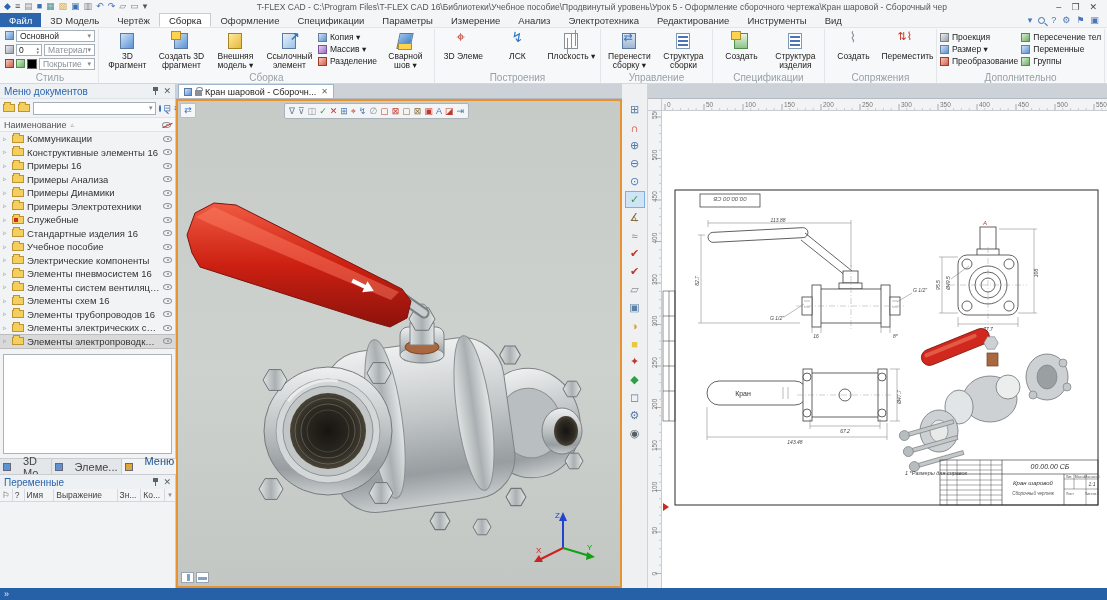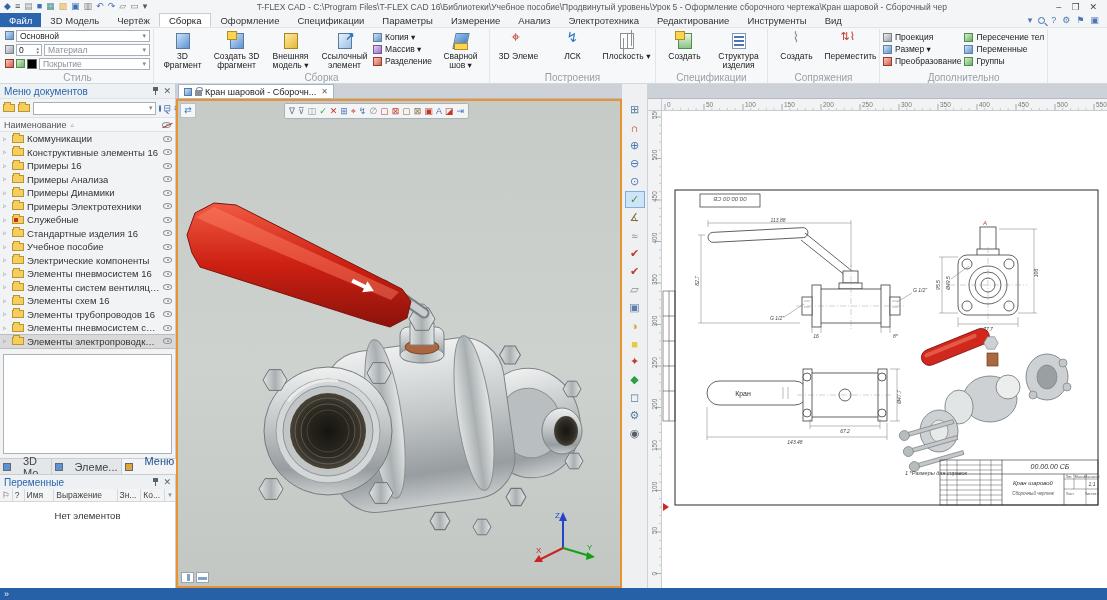--- a/index.html
+++ b/index.html
@@ -289,20 +289,33 @@
             <div class="bigbtn">
               <div class="bicon ic-plane"></div>
               <div class="blabel">Плоскость ▾</div>
             </div>
           </div>
           <div class="rtitle">Построения</div>
         </div>
         <div class="rgroup">
           <div class="rbody">
             <div class="bigbtn">
+              <div class="bicon ic-transfer"></div>
+              <div class="blabel">Перенести сборку ▾</div>
+            </div>
+            <div class="bigbtn">
+              <div class="bicon ic-structure"></div>
+              <div class="blabel">Структура сборки</div>
+            </div>
+          </div>
+          <div class="rtitle">Управление</div>
+        </div>
+        <div class="rgroup">
+          <div class="rbody">
+            <div class="bigbtn">
               <div class="bicon ic-bom-create"></div>
               <div class="blabel">Создать</div>
             </div>
             <div class="bigbtn">
               <div class="bicon ic-product-structure"></div>
               <div class="blabel">Структура изделия</div>
             </div>
           </div>
           <div class="rtitle">Спецификации</div>
         </div>
@@ -460,21 +473,21 @@
         </div>
         <div class="trow">
           <span class="tw">▹</span>
           <span class="fld"></span>
           <span class="lbl">Элементы трубопроводов 16</span>
           <span class="eye"></span>
         </div>
         <div class="trow">
           <span class="tw">▹</span>
           <span class="fld"></span>
-          <span class="lbl">Элементы пневмосистем схем</span>
+          <span class="lbl">Элементы электрических схем</span>
           <span class="eye"></span>
         </div>
         <div class="trow sel">
           <span class="tw">▹</span>
           <span class="fld"></span>
           <span class="lbl">Элементы электропроводки 16</span>
           <span class="eye"></span>
         </div>
       </div>
     <div class="preview"></div>
@@ -505,23 +518,20 @@
     </div>
     <div class="varcols" id="varcols">
         <span class="vcell">⚐</span>
         <span class="vcell" style="width: 12px;">?</span>
         <span class="vcell" style="width: 30px;">Имя</span>
         <span class="vcell" style="width: 64px;">Выражение</span>
         <span class="vcell" style="width: 24px;">Зн...</span>
         <span class="vcell" style="width: 24px;">Ко...</span>
         <span class="vcell" style="margin-left: auto; border: none; font-size: 6px; color: rgb(138, 144, 151);">▼</span>
       </div>
-    <div class="varbody">
-      <span>Нет элементов</span>
-    </div>
   </div>
 
   <div class="docbar">
     <div class="doctab">
       <span class="dticon"></span>
       <span class="lock"></span>
       <span>Кран шаровой - Сборочн...</span>
       <span class="dtclose">✕</span>
     </div>
   </div>

